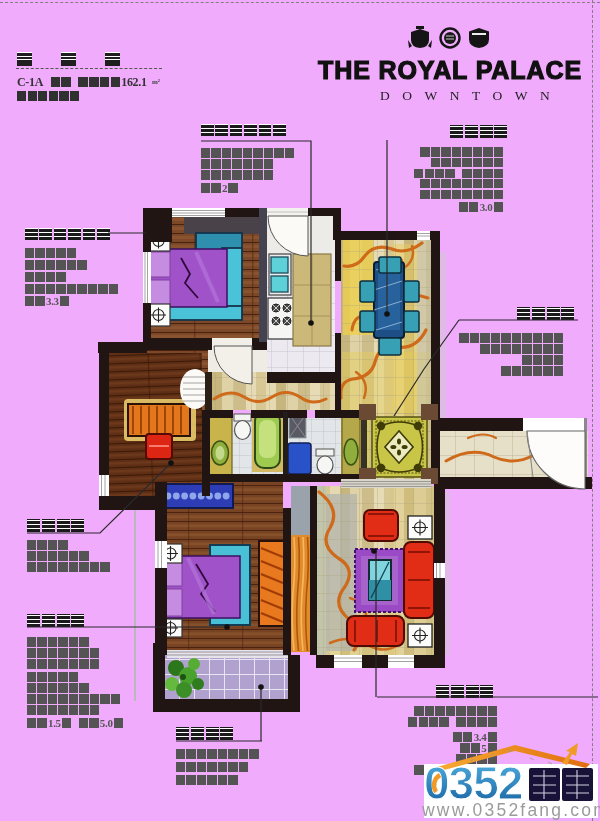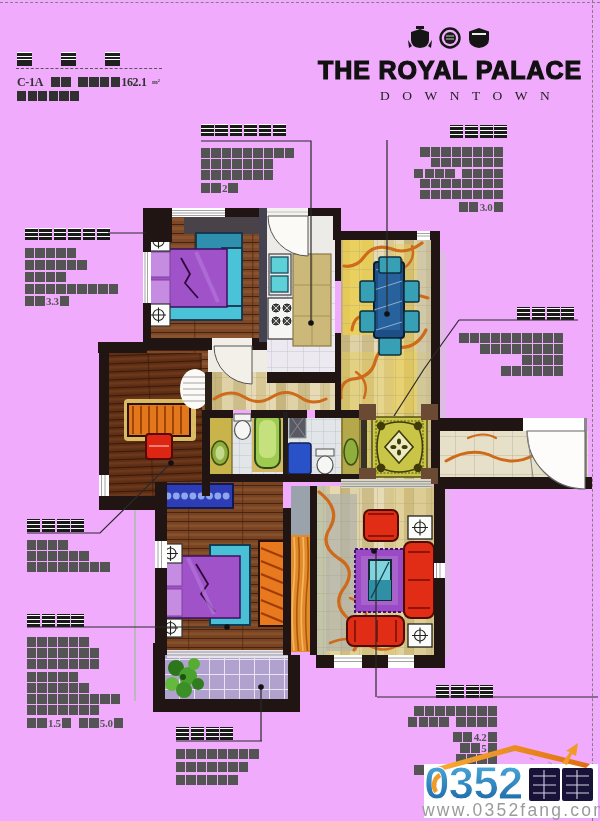--- a/index.html
+++ b/index.html
@@ -401,21 +401,21 @@
       <b style="width:9.3px;height:9.3px;background:#545454"></b>
       <i style="width:5.1px"></i>
       <b style="width:9.3px;height:9.3px;background:#545454"></b>
       <b style="width:9.3px;height:9.3px;background:#545454"></b>
       <b style="width:9.3px;height:9.3px;background:#545454"></b>
       <b style="width:9.3px;height:9.3px;background:#545454"></b>
     </div>
     <div style="position:absolute;right:103px;top:732px;display:flex;align-items:center;gap:1.2px;height:10px">
       <b style="width:9.3px;height:9.3px;background:#545454"></b>
       <b style="width:9.3px;height:9.3px;background:#545454"></b>
-      <u style="font:bold 11px 'Liberation Serif',serif;color:#545454;letter-spacing:-0.3px">4.2</u>
+      <u style="font:bold 11px 'Liberation Serif',serif;color:#545454;letter-spacing:-0.3px">3.4</u>
       <b style="width:9.3px;height:9.3px;background:#545454"></b>
     </div>
     <div style="position:absolute;right:103px;top:743px;display:flex;align-items:center;gap:1.2px;height:10px">
       <b style="width:9.3px;height:9.3px;background:#545454"></b>
       <b style="width:9.3px;height:9.3px;background:#545454"></b>
       <u style="font:bold 11px 'Liberation Serif',serif;color:#545454;letter-spacing:-0.3px">5</u>
       <b style="width:9.3px;height:9.3px;background:#545454"></b>
     </div>
     <div style="position:absolute;right:103px;top:754px;display:flex;align-items:center;gap:1.2px;height:10px">
       <b style="width:9.3px;height:9.3px;background:#545454"></b>

